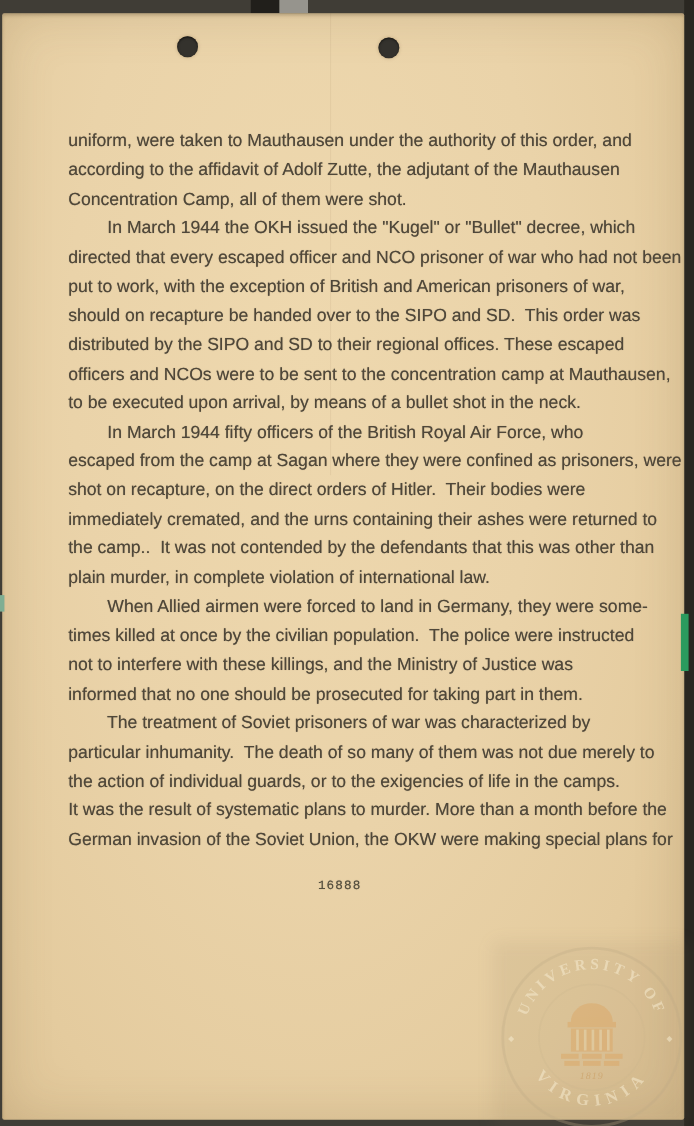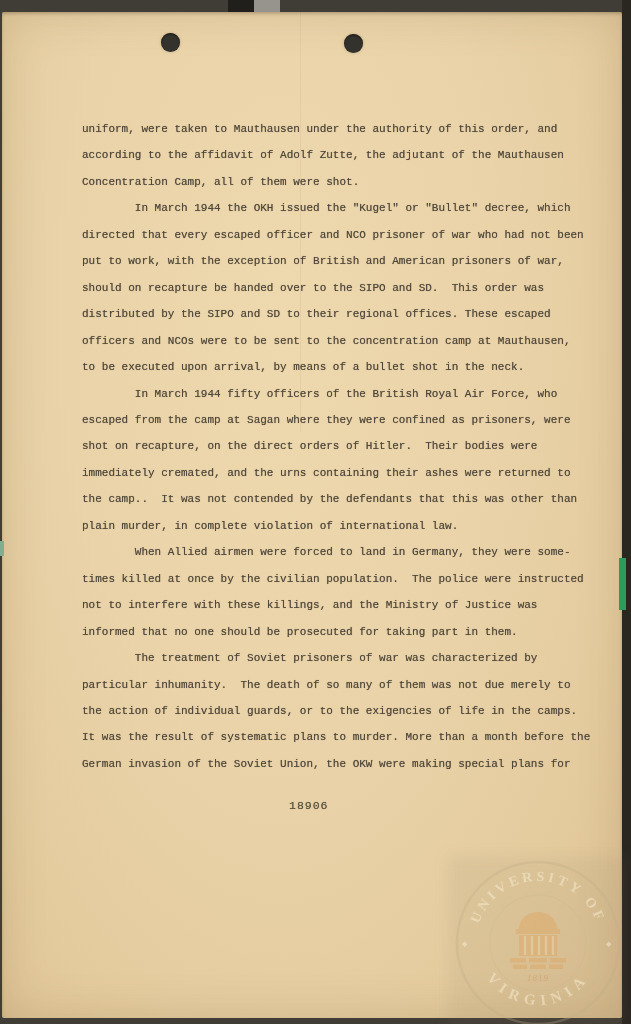--- a/index.html
+++ b/index.html
@@ -18,23 +18,23 @@
     border-radius:2px;
   }
   .crease{position:absolute;left:298px;top:0;width:1px;height:420px;background:rgba(120,90,60,.07);}
 
   .hole{position:absolute;width:19px;height:19px;border-radius:50%;
     background:#34322d;box-shadow:inset 0 1px 2px rgba(0,0,0,.6), 0 0 3px rgba(120,95,60,.4);}
   .hole.left{left:159px;top:21px;}
   .hole.right{left:342px;top:22px;}
 
   .text-body{
-    position:absolute;left:80px;top:104px;width:520px;
-    font-family:Liberation Mono, monospace;
-    font-size:11px;line-height:26.45px;color:#4f4739;
+    position:absolute;left:60px;top:104px;width:520px;
+    font-family:Liberation Sans, sans-serif;
+    font-size:16px;line-height:26.45px;color:#4f4739;
     white-space:pre;text-shadow:0 0 0.7px rgba(79,71,57,.65);
   }
   .page-number{
     position:absolute;left:287px;top:787px;
     font-family:"Liberation Mono","DejaVu Sans Mono",monospace;
     font-size:11.5px;color:#56503f;letter-spacing:1px;
     text-shadow:0 0 0.7px rgba(79,71,57,.6);
   }
 
   .seal-shadow{position:absolute;left:446px;top:844px;width:178px;height:170px;
@@ -57,21 +57,21 @@
   <div class="right-edge"></div>
 
   <div class="paper">
     <div class="crease"></div>
 
     <div class="hole left"></div>
     <div class="hole right"></div>
 
     <div class="text-body"><div>uniform, were taken to Mauthausen under the authority of this order, and</div><div>according to the affidavit of Adolf Zutte, the adjutant of the Mauthausen</div><div>Concentration Camp, all of them were shot.</div><div>        In March 1944 the OKH issued the "Kugel" or "Bullet" decree, which</div><div>directed that every escaped officer and NCO prisoner of war who had not been</div><div>put to work, with the exception of British and American prisoners of war,</div><div>should on recapture be handed over to the SIPO and SD.  This order was</div><div>distributed by the SIPO and SD to their regional offices. These escaped</div><div>officers and NCOs were to be sent to the concentration camp at Mauthausen,</div><div>to be executed upon arrival, by means of a bullet shot in the neck.</div><div>        In March 1944 fifty officers of the British Royal Air Force, who</div><div>escaped from the camp at Sagan where they were confined as prisoners, were</div><div>shot on recapture, on the direct orders of Hitler.  Their bodies were</div><div>immediately cremated, and the urns containing their ashes were returned to</div><div>the camp..  It was not contended by the defendants that this was other than</div><div>plain murder, in complete violation of international law.</div><div>        When Allied airmen were forced to land in Germany, they were some-</div><div>times killed at once by the civilian population.  The police were instructed</div><div>not to interfere with these killings, and the Ministry of Justice was</div><div>informed that no one should be prosecuted for taking part in them.</div><div>        The treatment of Soviet prisoners of war was characterized by</div><div>particular inhumanity.  The death of so many of them was not due merely to</div><div>the action of individual guards, or to the exigencies of life in the camps.</div><div>It was the result of systematic plans to murder. More than a month before the</div><div>German invasion of the Soviet Union, the OKW were making special plans for</div></div>
 
-    <div class="page-number">18906</div>
+    <div class="page-number">16888</div>
 
     <div class="seal-shadow"></div>
 
     <svg class="seal" viewBox="0 0 170 170" width="170" height="170">
       <defs>
         <path id="arcTop" d="M 23,85 A 62,62 0 0 1 147,85"></path>
         <path id="arcBot" d="M 23,85 A 62,62 0 0 0 147,85"></path>
       </defs>
 
       <circle cx="85" cy="85" r="81" fill="none" stroke="#bfab87" stroke-width="2.5" opacity="0.55"></circle>

